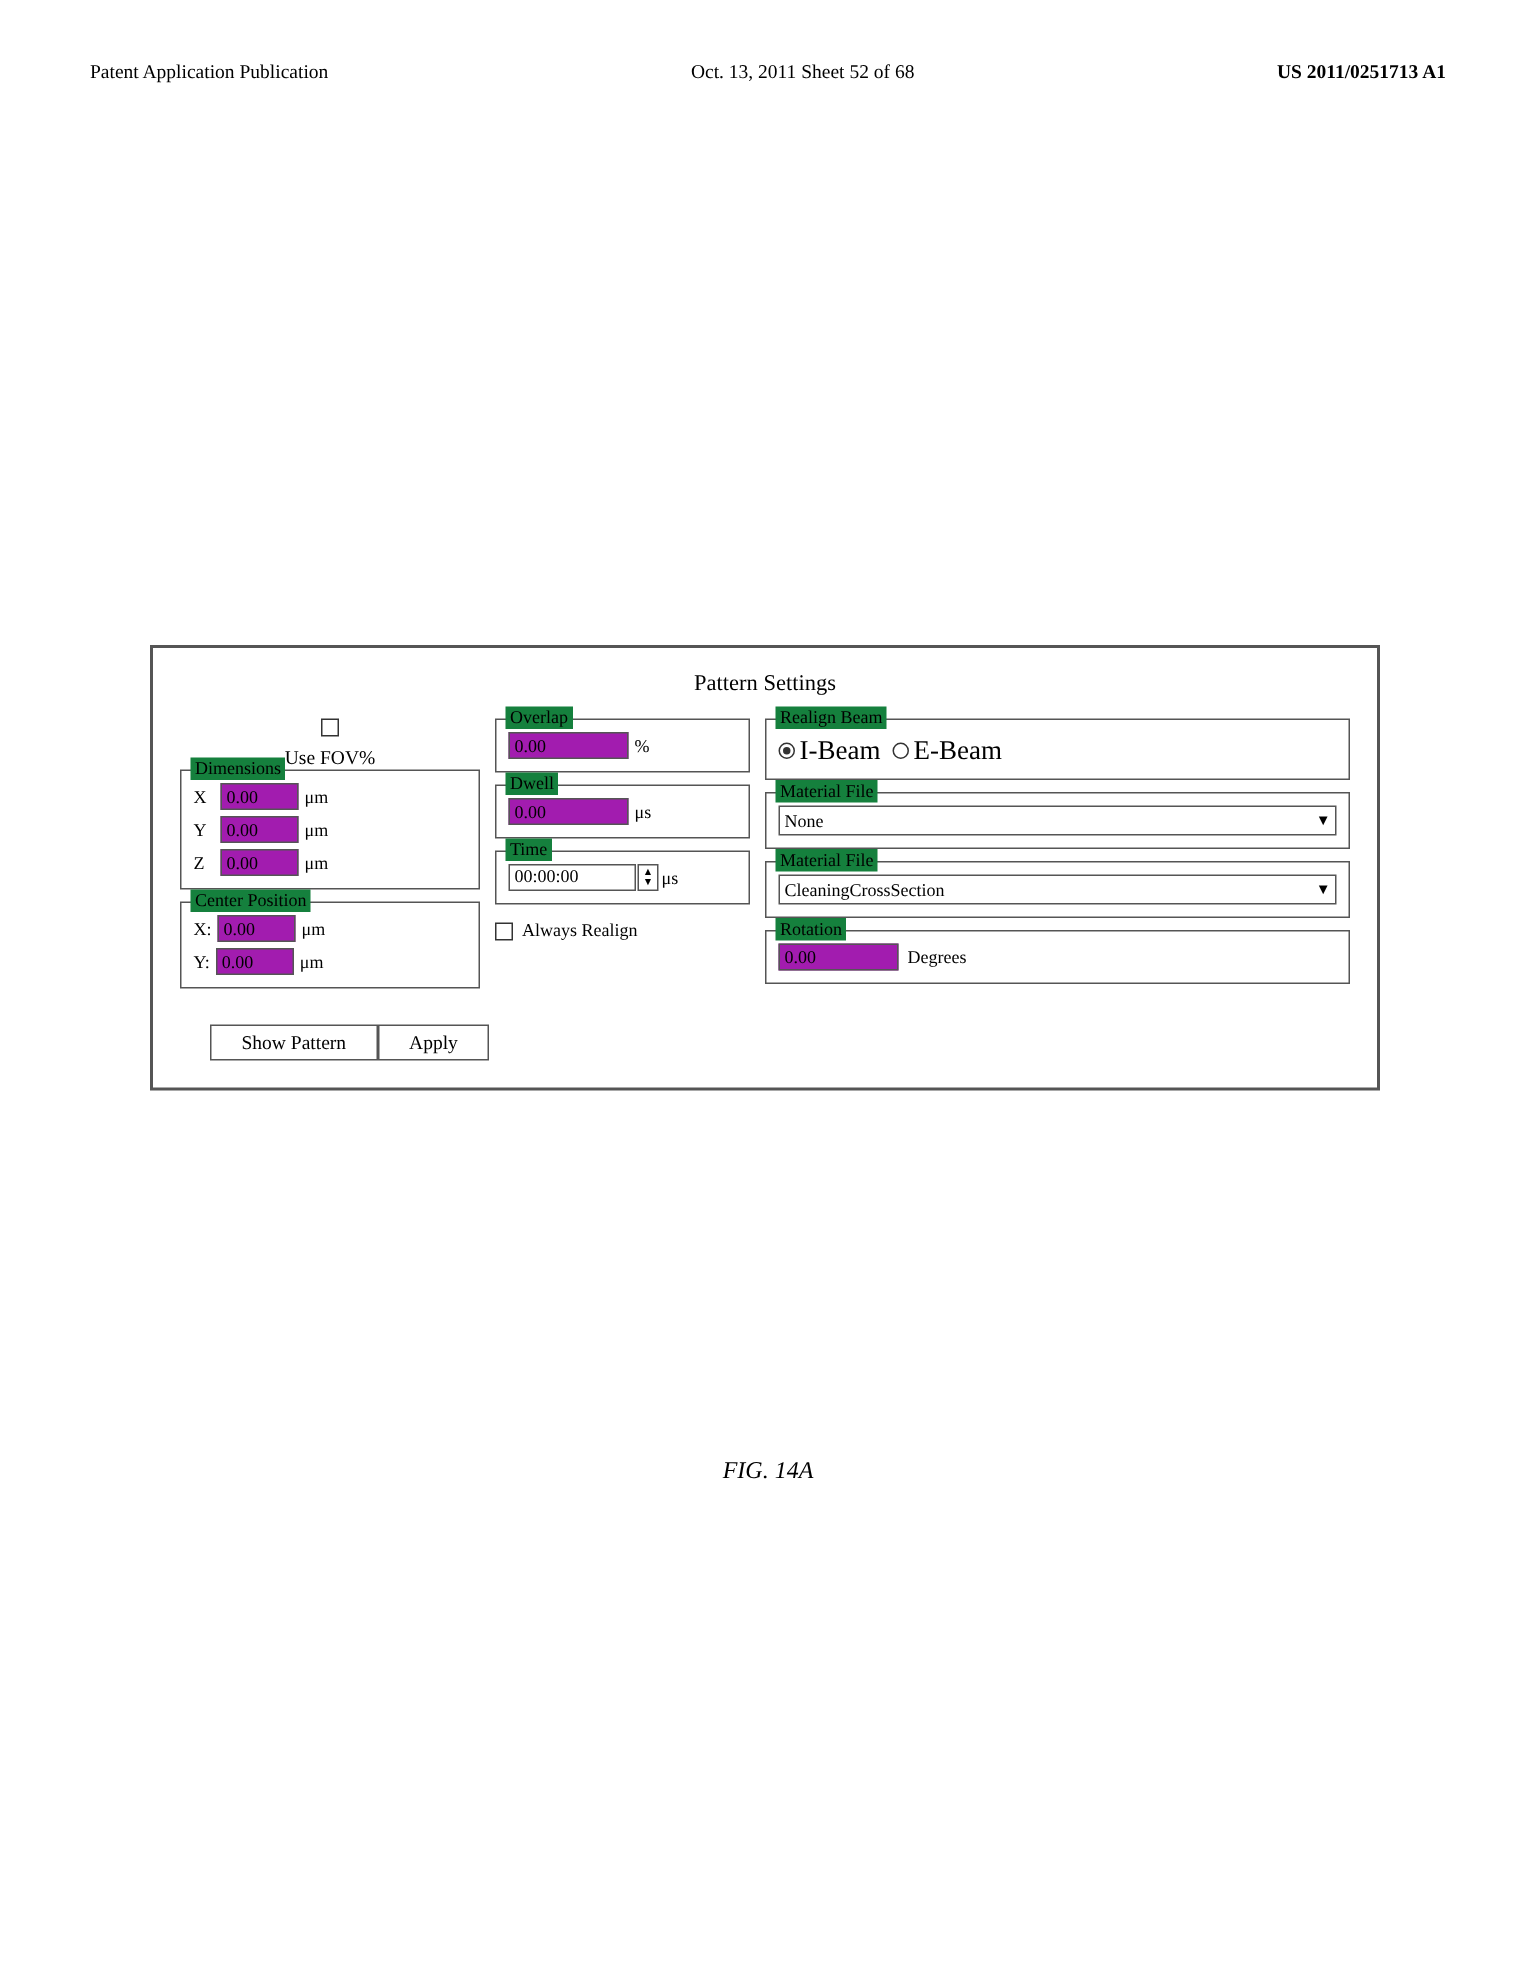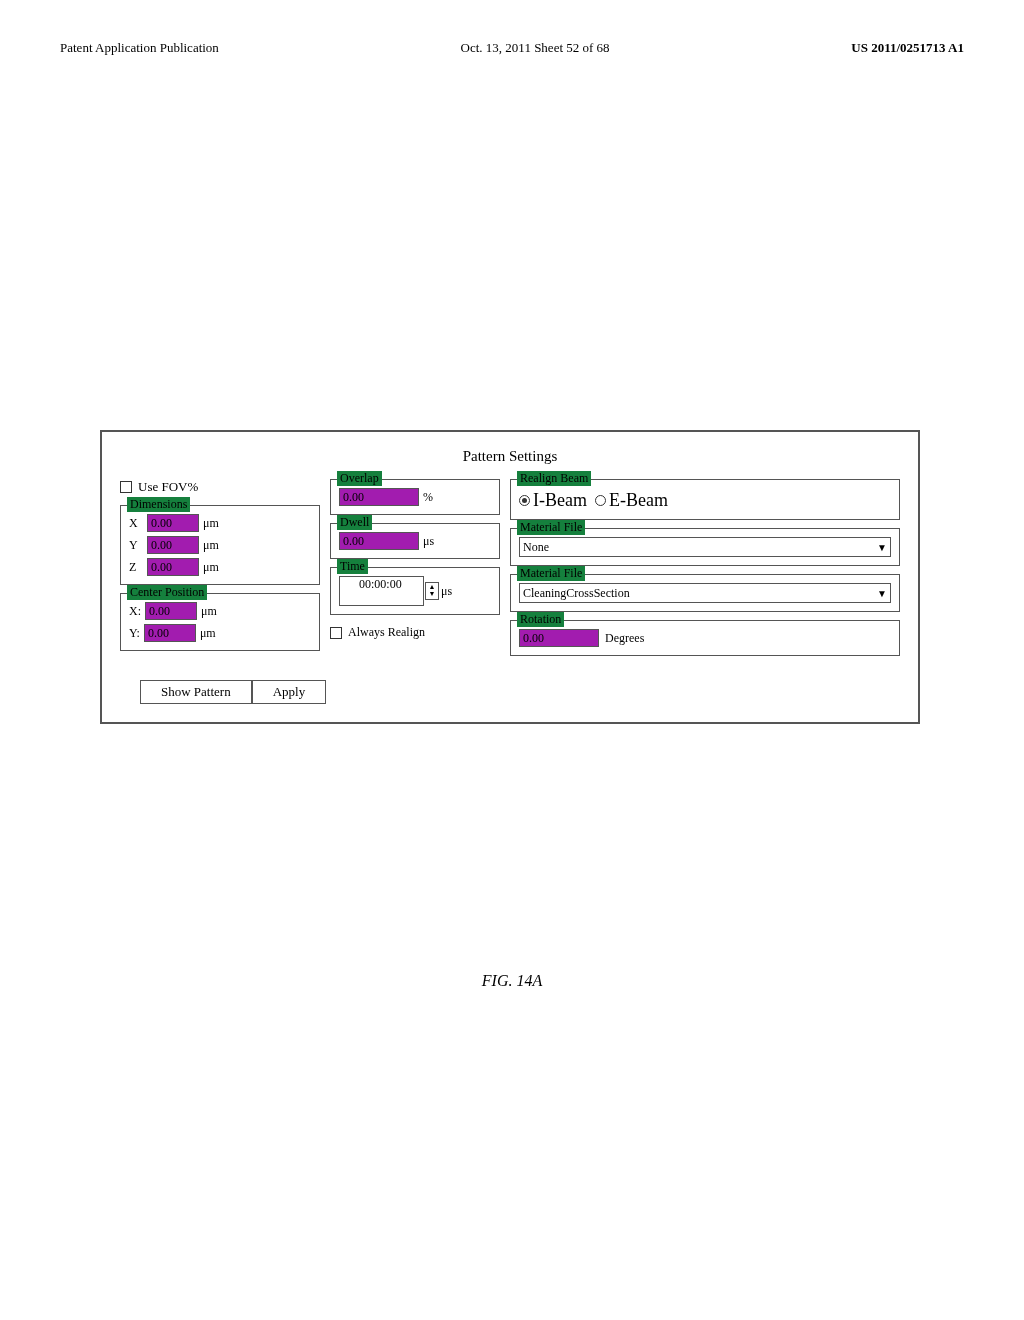--- a/index.html
+++ b/index.html
@@ -78,22 +78,22 @@
     
     .ps-right {
       flex: 1;
     }
 
     
     .use-fov {
       display: flex;
       align-items: center;
       gap: 6px;
-      margin-bottom: 10px;
       font-size: 13px;
+      flex-direction: column;
     }
     .checkbox-box {
       width: 12px;
       height: 12px;
       border: 1.5px solid #333;
       display: inline-block;
       flex-shrink: 0;
     }
 
     
@@ -172,23 +172,23 @@
     
     .time-row {
       display: flex;
       align-items: center;
       gap: 2px;
       margin-top: 4px;
       font-size: 12px;
     }
     .spinner-input {
       border: 1.5px solid #555;
-      height: 30px;
-      font-size: 12px;
-      padding: 0 19px;
+      height: 18px;
+      font-size: 12px;
+      padding: 0 3px;
       background: #fff;
       font-family: 'Times New Roman', Times, serif;
       width: 85px;
       display: inline-block;
     }
     .spinner-arrows {
       display: inline-flex;
       flex-direction: column;
       border: 1.5px solid #555;
       height: 18px;

